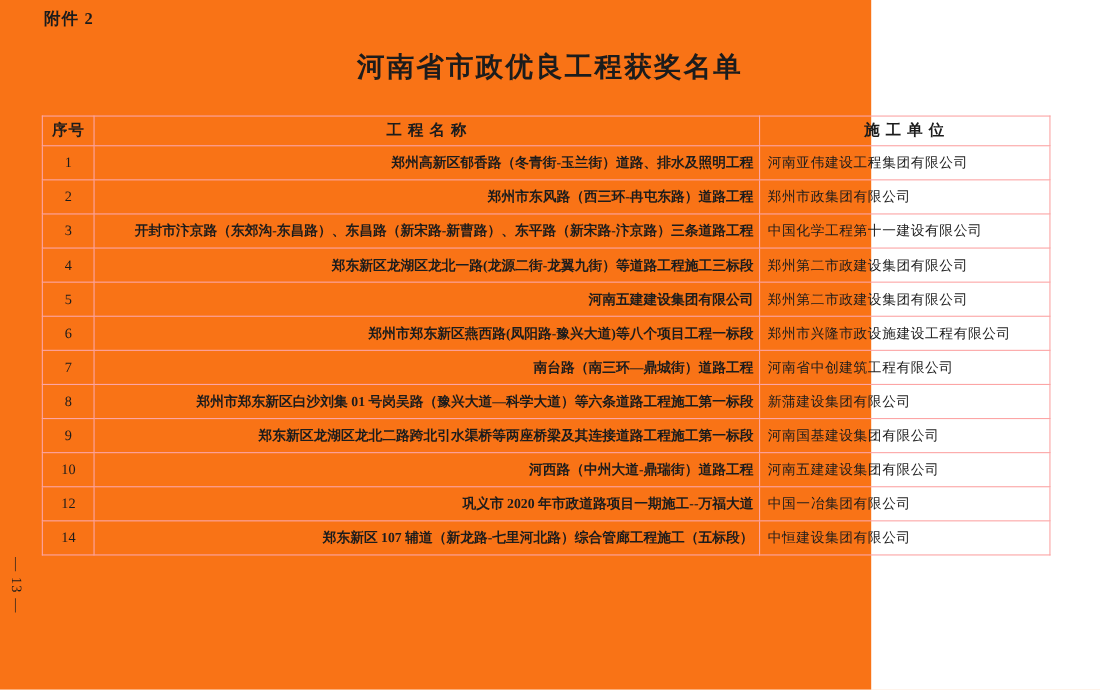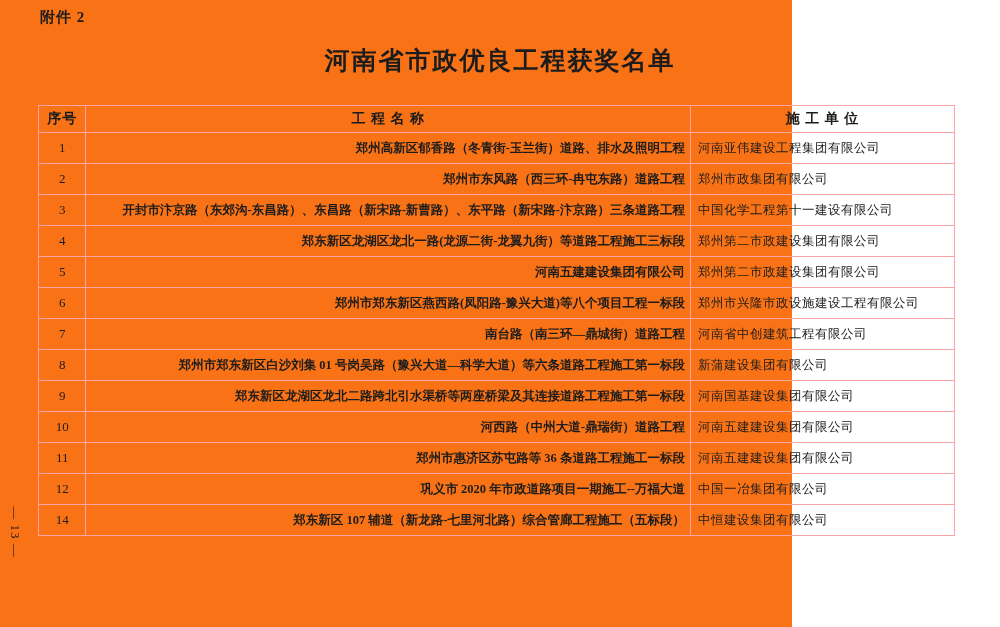--- a/index.html
+++ b/index.html
@@ -155,25 +155,20 @@
         <td class="cell-no">9</td>
         <td class="cell-proj">郑东新区龙湖区龙北二路跨北引水渠桥等两座桥梁及其连接道路工程施工第一标段</td>
         <td class="cell-comp">河南国基建设集团有限公司</td>
       </tr>
       <tr>
         <td class="cell-no">10</td>
         <td class="cell-proj">河西路（中州大道-鼎瑞街）道路工程</td>
         <td class="cell-comp">河南五建建设集团有限公司</td>
       </tr>
       <tr>
-        <td class="cell-no">11</td>
-        <td class="cell-proj">郑州市惠济区苏屯路等 36 条道路工程施工一标段</td>
-        <td class="cell-comp">河南五建建设集团有限公司</td>
-      </tr>
-      <tr>
         <td class="cell-no">12</td>
         <td class="cell-proj">巩义市 2020 年市政道路项目一期施工--万福大道</td>
         <td class="cell-comp">中国一冶集团有限公司</td>
       </tr>
       <tr>
         <td class="cell-no">14</td>
         <td class="cell-proj">郑东新区 107 辅道（新龙路-七里河北路）综合管廊工程施工（五标段）</td>
         <td class="cell-comp">中恒建设集团有限公司</td>
       </tr>
     </tbody>

